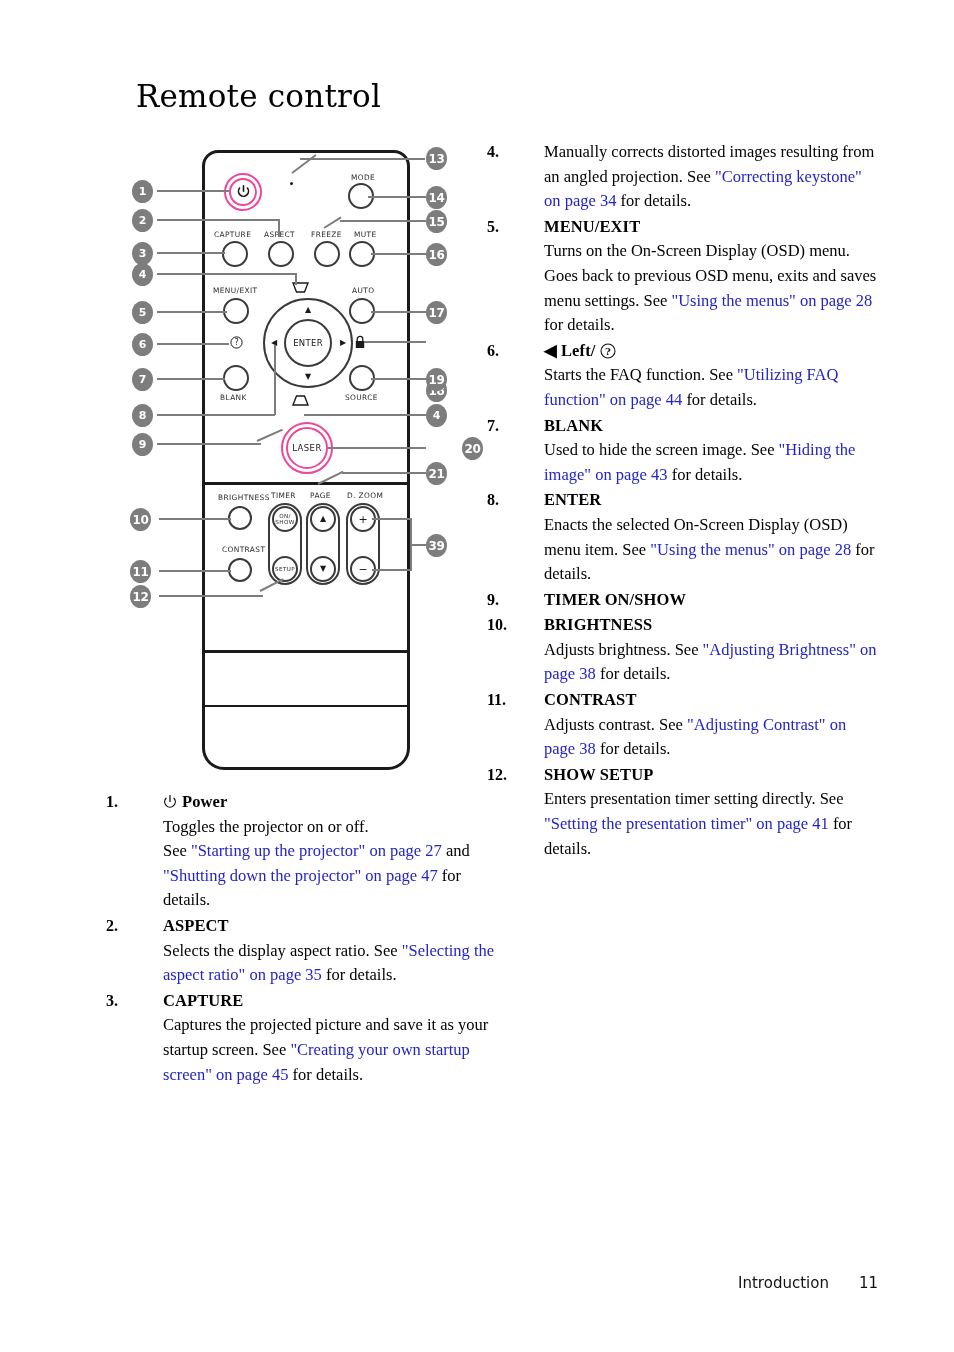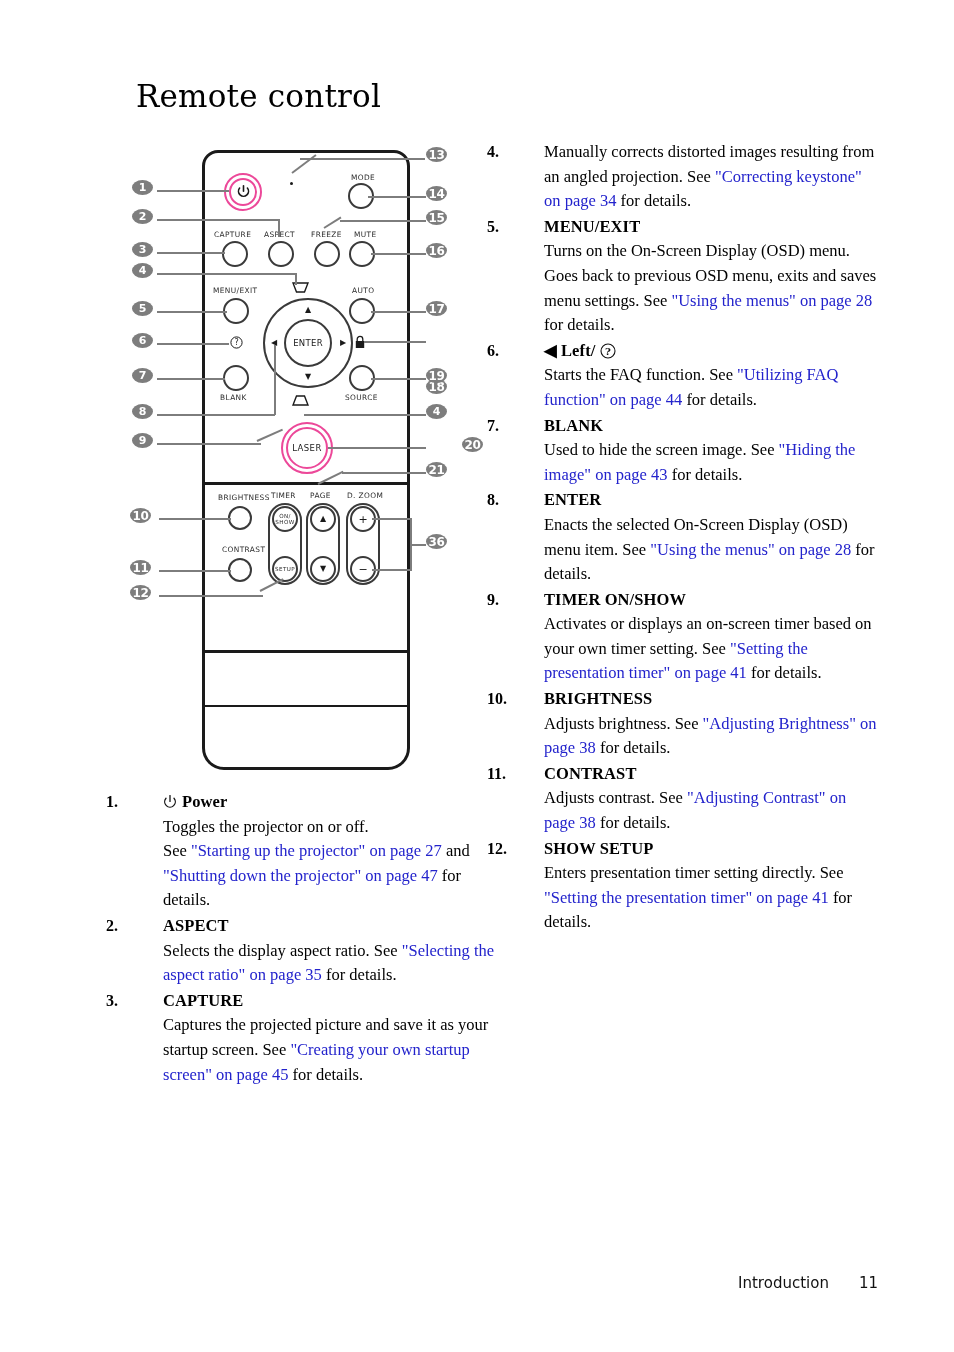--- a/index.html
+++ b/index.html
@@ -28,21 +28,21 @@
     border:3px solid #1a1a1a;border-radius:16px 16px 22px 22px;
     background:#fff;box-sizing:border-box;
   }
   .divider{position:absolute;left:82px;width:208px;height:0;border-top:3px solid #1a1a1a;}
   .divider.d1{top:342px;}
   .divider.d2{top:510px;}
   .divider.d3{top:565px;border-top-width:2px;}
 
   
   .cal{
-    position:absolute;width:21px;height:15px;border-radius:50%;
+    position:absolute;width:21px;height:23px;border-radius:50%;
     background:#7d7d7d;color:#fff;
     font-family:"DejaVu Sans", sans-serif;font-weight:700;font-size:11px;
     display:flex;align-items:center;justify-content:center;
     letter-spacing:-.3px;
   }
   .cal.sm{font-size:12px;}
   
   .lead{position:absolute;height:0;border-top:2.2px solid #7d7d7d;}
   .leadv{position:absolute;width:0;border-left:2.2px solid #7d7d7d;}
 
@@ -262,21 +262,21 @@
     <div class="cal sm" style="left:306px;top:297px;margin-left:36px;">20</div>
 
     <div class="lead" style="left:222px;top:332px;width:84px;"></div>
     <div class="lead" style="left:198px;top:343px;width:28px;transform:rotate(-26deg);transform-origin:left center;"></div>
     <div class="cal sm" style="left:306px;top:322px;">21</div>
 
     <div class="lead" style="left:252px;top:378px;width:40px;"></div>
     <div class="lead" style="left:252px;top:429px;width:40px;"></div>
     <div class="leadv" style="left:290px;top:378px;height:53px;"></div>
     <div class="lead" style="left:290px;top:404px;width:16px;"></div>
-    <div class="cal sm" style="left:306px;top:394px;">36</div>
+    <div class="cal sm" style="left:306px;top:394px;">39</div>
 
   </div>
 
   <div class="col colL">
 
     <div class="item">
       <span class="num">1.</span>
       <div class="body">
         <div class="hd">
           <svg style="vertical-align:-2px;margin-right:5px;" width="14" height="15" viewBox="0 0 14 15">
@@ -364,23 +364,20 @@
         <div class="desc">
           <span>Enacts the selected On-Screen Display (OSD) menu item. See </span><span class="lk">"Using the menus" on page 28</span><span> for details.</span>
         </div>
       </div>
     </div>
 
     <div class="item">
       <span class="num">9.</span>
       <div class="body">
         <div class="hd">TIMER ON/SHOW</div>
-        <div class="desc">
-          <span>Activates or displays an on-screen timer based on your own timer setting. See </span><span class="lk">"Setting the presentation timer" on page 41</span><span> for details.</span>
-        </div>
       </div>
     </div>
 
     <div class="item">
       <span class="num wide">10.</span>
       <div class="body">
         <div class="hd">BRIGHTNESS</div>
         <div class="desc">
           <span>Adjusts brightness. See </span><span class="lk">"Adjusting Brightness" on page 38</span><span> for details.</span>
         </div>

